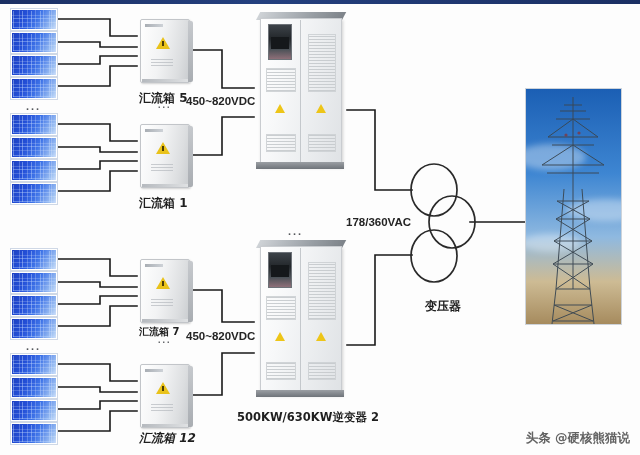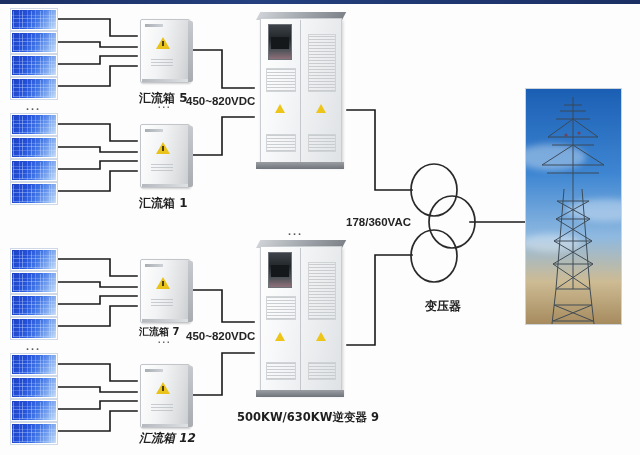--- a/index.html
+++ b/index.html
@@ -292,20 +292,21 @@
 
   <div class="lbl lbl-cn" style="left:139px;top:195px;font-size:12px;">汇流箱 1</div>
 
 
   <div class="lbl lbl-cn" style="left:139px;top:325px;font-size:10px;">汇流箱 7</div>
   <div class="dots" style="left:158px;top:335px;font-size:9px;">...</div>
   <div class="lbl lbl-v" style="left:186px;top:330px;font-size:11.5px;">450~820VDC</div>
 
   <div class="lbl lbl-cn" style="left:139px;top:430px;font-size:12px;font-style:italic;">汇流箱 12</div>
 
-  <div class="lbl lbl-cn" style="left:237px;top:410px;font-size:11.5px;">500KW/630KW逆变器 9</div>
+  <div class="lbl lbl-cn" style="left:237px;top:410px;font-size:11.5px;">500KW/630KW逆变器 2</div>
 
   <div class="lbl lbl-v" style="left:346px;top:216px;font-size:11.5px;">178/360VAC</div>
 
   <div class="lbl lbl-cn xfmr-label" style="left:425px;top:298px;font-size:12px;">变压器</div>
 
+  <div class="wm" style="font-size:12.5px;">头条 @硬核熊猫说</div>
 
 </div>
 
 </body></html>

